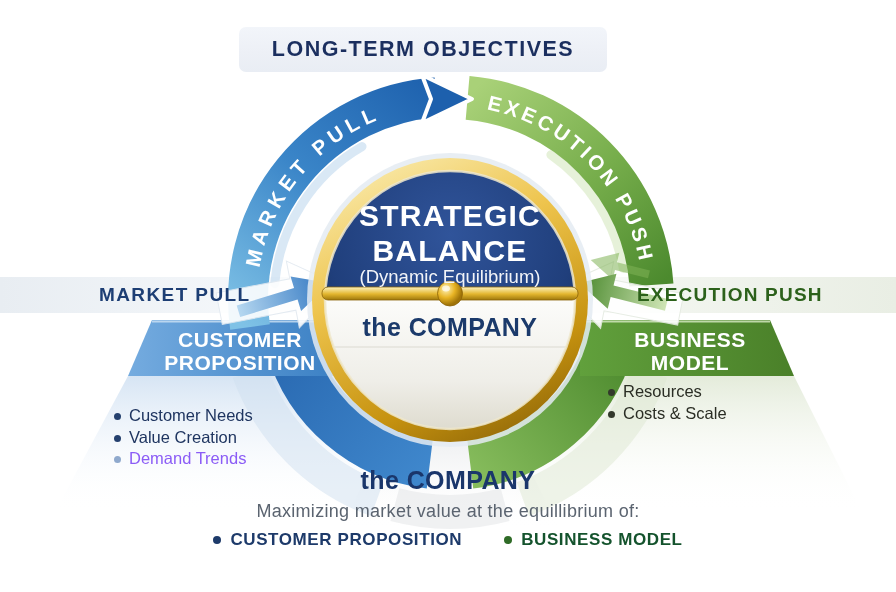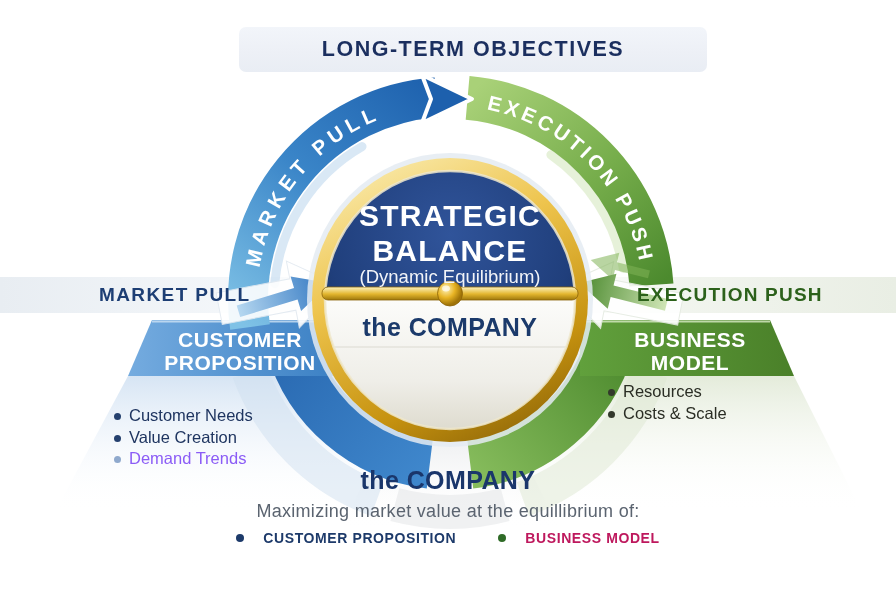--- a/index.html
+++ b/index.html
@@ -4,21 +4,21 @@
 <style>
   html,body{margin:0;padding:0;background:#fff;}
   #stage{
     position:relative;width:896px;height:592px;overflow:hidden;background:#fff;
     font-family:"Liberation Sans",sans-serif;
   }
   #stage svg{position:absolute;left:0;top:0;font-family:"Liberation Sans",sans-serif;}
   .abs{position:absolute;}
   
   .title-box{
-    left:239px;top:27px;width:468px;height:45px;border-radius:7px;
+    left:239px;top:27px;width:368px;height:45px;border-radius:7px;
     background:linear-gradient(180deg,#f2f5fa 0%,#edf0f6 55%,#e9edf4 100%);
     display:flex;align-items:center;justify-content:center;
   }
   .title-box span{font-size:21.5px;font-weight:bold;letter-spacing:1.5px;color:#1b2f5f;}
   
   .side-label{white-space:nowrap;font-weight:bold;font-size:19px;}
   .label-left{left:99px;top:284px;color:#1d3e74;letter-spacing:1.4px;}
   .label-right{left:637px;top:284px;color:#2c611b;letter-spacing:1.2px;}
   
   .bullets{list-style:none;margin:0;padding:0;font-size:16.5px;}
@@ -27,24 +27,24 @@
   .bullets-left{left:112px;top:381px;color:#1f3560;margin-top:24px;}
   .bullets-left li::before{background:#24406e;}
   .bullets-left li.dim{color:#8b5cf6;}
   .bullets-left li.dim::before{background:#8fa9cd;}
   .bullets-right{left:606px;top:381px;color:#2a2d24;}
   .bullets-right li::before{background:#33392c;}
   
   .footer-company{left:0;right:0;top:466px;text-align:center;font-size:25px;font-weight:bold;color:#1a366b;letter-spacing:.4px;}
   .footer-sub{left:0;right:0;top:501px;text-align:center;font-size:18px;color:#5b6470;letter-spacing:.3px;}
   .footer-items{left:0;right:0;top:530px;display:flex;justify-content:center;gap:42px;}
-  .footer-item{display:flex;align-items:center;gap:19px;font-size:14px;font-weight:bold;letter-spacing:.6px;}
+  .footer-item{display:flex;align-items:center;gap:9px;font-size:17px;font-weight:bold;letter-spacing:.6px;}
   .footer-item .dot{width:8px;height:8px;border-radius:50%;display:inline-block;}
   .fi-blue{color:#1d3a6a;} .fi-blue .dot{background:#1d3a6a;}
-  .fi-green{color:#be185d;} .fi-green .dot{background:#2f6b27;}
+  .fi-green{color:#14532d;} .fi-green .dot{background:#2f6b27;}
 </style>
 </head>
 <body>
 
 <div id="stage">
 
   <svg width="896" height="592" viewBox="0 0 896 592" xmlns="http://www.w3.org/2000/svg" xmlns:xlink="http://www.w3.org/1999/xlink">
     <defs>
       <linearGradient id="gradBlueArc" gradientUnits="userSpaceOnUse" x1="250" y1="330" x2="450" y2="90">
         <stop offset="0" stop-color="#7fc2e6"></stop>

